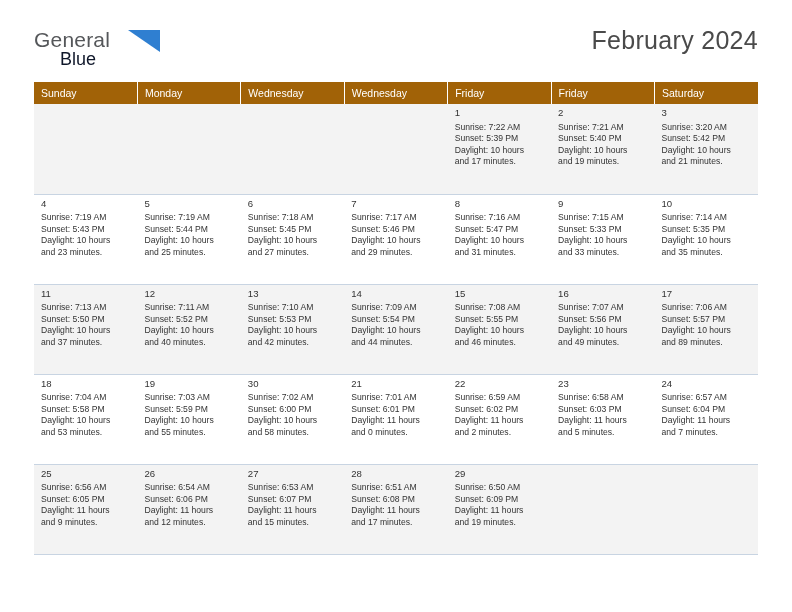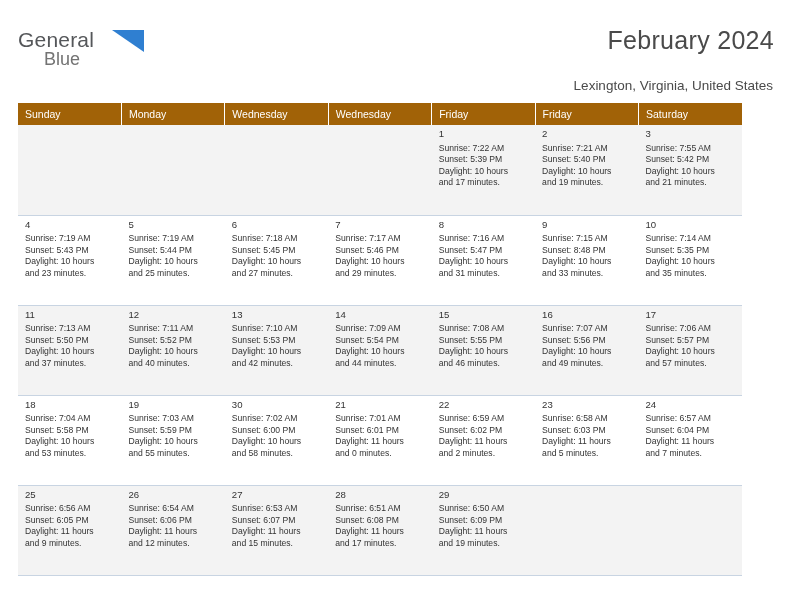--- a/index.html
+++ b/index.html
@@ -9,42 +9,42 @@
     width: 792px;
     height: 612px;
     background: #ffffff;
     font-family: "Liberation Sans", sans-serif;
     color: #333333;
   }
   .page {
     position: relative;
     width: 792px;
     height: 612px;
-    padding: 0 18px;
+    padding: 0 34px;
   }
   
   .header {
     position: relative;
     height: 72px;
   }
   .logo {
     position: absolute;
     left: 0;
     top: 28px;
     width: 200px;
   }
   .logo-general {
     font-size: 21px;
     color: #55575a;
     letter-spacing: .2px;
     font-family: "Liberation Sans", sans-serif;
   }
   .logo-blue {
     font-size: 18px;
-    color: #737373;
+    color: #0f172a;
     display: block;
     margin-top: -3px;
     margin-left: 26px;
   }
   .logo-flag {
     position: absolute;
     left: 94px;
     top: 2px;
     width: 32px;
     height: 22px;
@@ -112,21 +112,20 @@
 
   <div class="header">
     <div class="logo">
       <span class="logo-general">General</span>
       <span class="logo-flag"></span>
       <span class="logo-blue">Blue</span>
     </div>
     <div class="title">February 2024</div>
   </div>
 
-  <div class="subtitle">Lexington, Virginia, United States</div>
 
   <table class="cal">
     <thead>
       <tr>
         <th>Sunday</th>
         <th>Monday</th>
         <th>Wednesday</th>
         <th>Wednesday</th>
         <th>Friday</th>
         <th>Friday</th>
@@ -148,21 +147,21 @@
           </td>
           <td>
             <span class="daynum">2</span>
             <span class="line">Sunrise: 7:21 AM</span>
             <span class="line">Sunset: 5:40 PM</span>
             <span class="line">Daylight: 10 hours</span>
             <span class="line">and 19 minutes.</span>
           </td>
           <td>
             <span class="daynum">3</span>
-            <span class="line">Sunrise: 7:55 AM</span>
+            <span class="line">Sunrise: 3:20 AM</span>
             <span class="line">Sunset: 5:42 PM</span>
             <span class="line">Daylight: 10 hours</span>
             <span class="line">and 21 minutes.</span>
           </td>
         </tr>
         <tr class="plain">
           <td>
             <span class="daynum">4</span>
             <span class="line">Sunrise: 7:19 AM</span>
             <span class="line">Sunset: 5:43 PM</span>
@@ -193,21 +192,21 @@
           <td>
             <span class="daynum">8</span>
             <span class="line">Sunrise: 7:16 AM</span>
             <span class="line">Sunset: 5:47 PM</span>
             <span class="line">Daylight: 10 hours</span>
             <span class="line">and 31 minutes.</span>
           </td>
           <td>
             <span class="daynum">9</span>
             <span class="line">Sunrise: 7:15 AM</span>
-            <span class="line">Sunset: 8:48 PM</span>
+            <span class="line">Sunset: 5:33 PM</span>
             <span class="line">Daylight: 10 hours</span>
             <span class="line">and 33 minutes.</span>
           </td>
           <td>
             <span class="daynum">10</span>
             <span class="line">Sunrise: 7:14 AM</span>
             <span class="line">Sunset: 5:35 PM</span>
             <span class="line">Daylight: 10 hours</span>
             <span class="line">and 35 minutes.</span>
           </td>
@@ -253,21 +252,21 @@
             <span class="line">Sunrise: 7:07 AM</span>
             <span class="line">Sunset: 5:56 PM</span>
             <span class="line">Daylight: 10 hours</span>
             <span class="line">and 49 minutes.</span>
           </td>
           <td>
             <span class="daynum">17</span>
             <span class="line">Sunrise: 7:06 AM</span>
             <span class="line">Sunset: 5:57 PM</span>
             <span class="line">Daylight: 10 hours</span>
-            <span class="line">and 57 minutes.</span>
+            <span class="line">and 89 minutes.</span>
           </td>
         </tr>
         <tr class="plain">
           <td>
             <span class="daynum">18</span>
             <span class="line">Sunrise: 7:04 AM</span>
             <span class="line">Sunset: 5:58 PM</span>
             <span class="line">Daylight: 10 hours</span>
             <span class="line">and 53 minutes.</span>
           </td>

